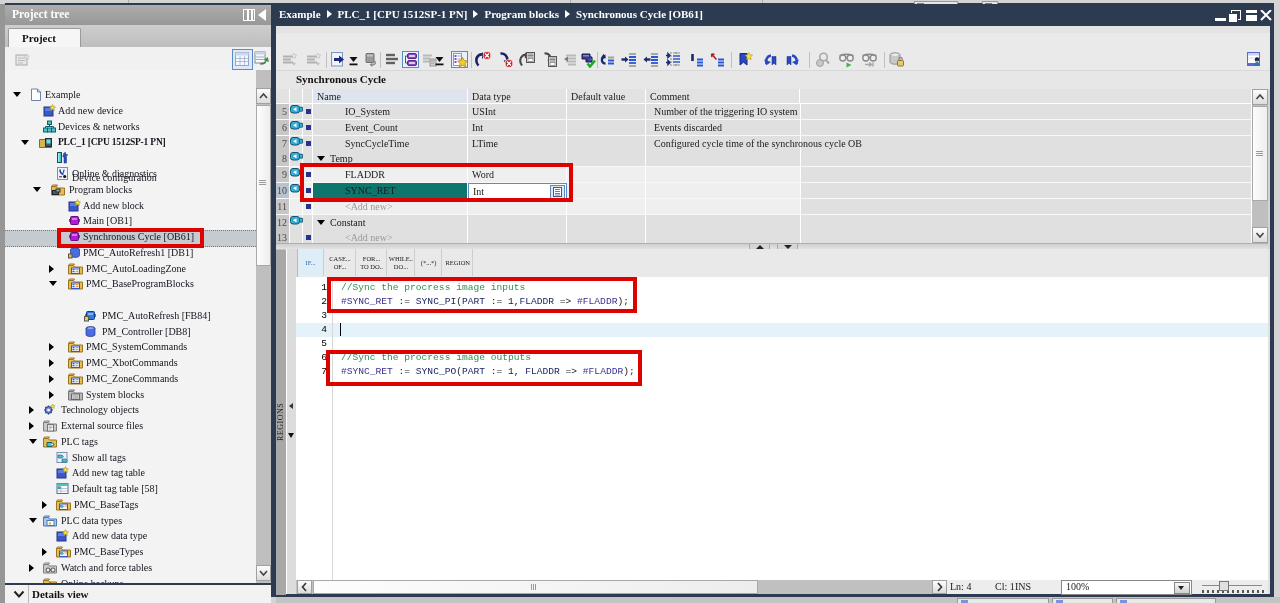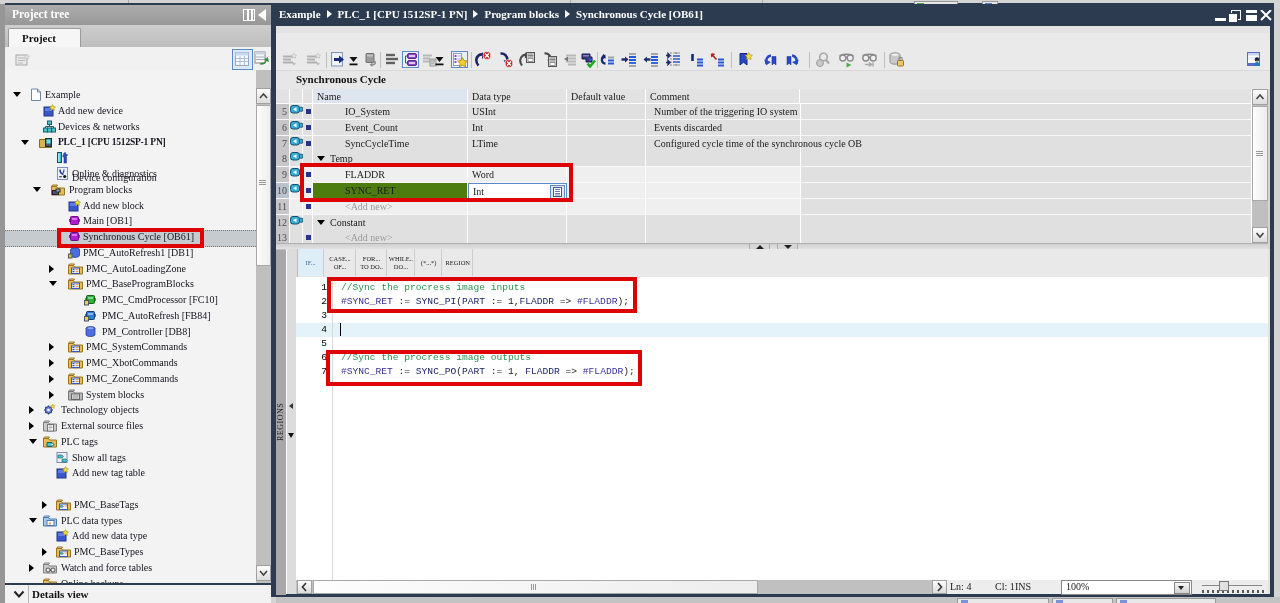--- a/index.html
+++ b/index.html
@@ -261,31 +261,20 @@
           <path d="M0.5 3.5h5l1 1.5h8v7h-14z" fill="#e8bd56" stroke="#9a7420"></path>
           <path d="M0.5 3.5h5l1-1.5h-5z" fill="#f2d484" stroke="#9a7420"></path>
           <rect x="3.5" y="6" width="8" height="5.5" fill="#eef2fa" stroke="#3a57c8"></rect>
           <rect x="4.5" y="7" width="2" height="1.2" fill="#3a57c8"></rect>
           <rect x="4.5" y="9" width="2" height="1.2" fill="#3a57c8"></rect>
           <rect x="7.5" y="7" width="3" height="1.2" fill="#e8a13c"></rect>
           <rect x="7.5" y="9" width="3" height="1.2" fill="#e8a13c"></rect>
         </svg></div>
       <span class="tx" style="left:81px;">PMC_BaseProgramBlocks</span>
     </div>
-<div class="trow" style="top:222px;">
-      <div class="ticon" style="left:79px;"><svg width="13" height="13" viewBox="0 0 13 13">
-          <rect x="1" y="5" width="2.5" height="3" fill="#2fae3e"></rect>
-          <rect x="9.5" y="5" width="2.5" height="3" fill="#2fae3e"></rect>
-          <rect x="2.5" y="2.5" width="8" height="8" rx="1" fill="#2fae3e" stroke="#14641f"></rect>
-          <rect x="4" y="4" width="5" height="2" fill="#7fd98a"></rect>
-          <rect x="0.5" y="7.5" width="4" height="4.5" fill="#c8c8c8" stroke="#555"></rect>
-          <rect x="1.5" y="8.5" width="2" height="2" fill="#f0d040"></rect>
-        </svg></div>
-      <span class="tx" style="left:97px;">PMC_CmdProcessor [FC10]</span>
-    </div>
 <div class="trow" style="top:238px;">
       <div class="ticon" style="left:79px;"><svg width="13" height="13" viewBox="0 0 13 13">
           <rect x="1" y="5" width="2.5" height="3" fill="#2f7de0"></rect>
           <rect x="9.5" y="5" width="2.5" height="3" fill="#2f7de0"></rect>
           <rect x="2.5" y="2.5" width="8" height="8" rx="1" fill="#2f7de0" stroke="#123f80"></rect>
           <rect x="4" y="4" width="5" height="2" fill="#85b5f0"></rect>
           <rect x="0.5" y="7.5" width="4" height="4.5" fill="#c8c8c8" stroke="#555"></rect>
           <rect x="1.5" y="8.5" width="2" height="2" fill="#f0d040"></rect>
         </svg></div>
       <span class="tx" style="left:97px;">PMC_AutoRefresh [FB84]</span>
@@ -386,20 +375,29 @@
         </svg></div>
       <span class="tx" style="left:67px;">Show all tags</span>
     </div>
 <div class="trow" style="top:395px;">
       <div class="ticon" style="left:51px;"><svg width="13" height="13" viewBox="0 0 13 13">
           <rect x="1" y="3" width="9" height="9" fill="#3a57c8" stroke="#22348c"></rect>
           <rect x="2" y="4" width="7" height="3" fill="#5f7ce0"></rect>
           <path d="M9.5 0.5l1 2 2 0.4-1.5 1.5 0.4 2-1.9-1-1.9 1 0.4-2L6.5 2.9l2-0.4z" fill="#f4e23c" stroke="#8a7a10" stroke-width="0.5"></path>
         </svg></div>
       <span class="tx" style="left:67px;">Add new tag table</span>
+    </div>
+<div class="trow" style="top:411px;">
+      <div class="ticon" style="left:51px;"><svg width="13" height="13" viewBox="0 0 13 13">
+          <rect x="1" y="1.5" width="11" height="10" fill="#fff" stroke="#5a6a90"></rect>
+          <rect x="1" y="1.5" width="11" height="2.5" fill="#49c2cc"></rect>
+          <path d="M1 6.5h11M1 9h11M5 4v7.5" stroke="#9ab" stroke-width="0.7"></path>
+          <path d="M2 4.8h2l1 0.9-1 0.9H2z" fill="#49c2cc" stroke="#17606a" stroke-width="0.5"></path>
+        </svg></div>
+      <span class="tx" style="left:67px;">Default tag table [58]</span>
     </div>
 <div class="trow" style="top:427px;">
       <div class="arr arrR" style="left:37px;top:4px;"></div>
       <div class="ticon" style="left:51px;"><svg width="15" height="13" viewBox="0 0 15 13">
           <path d="M0.5 3.5h5l1 1.5h8v7h-14z" fill="#e8bd56" stroke="#9a7420"></path>
           <path d="M0.5 3.5h5l1-1.5h-5z" fill="#f2d484" stroke="#9a7420"></path>
           <rect x="3.5" y="6" width="8" height="5.5" fill="#eef2fa" stroke="#3a57c8"></rect>
           <path d="M4.5 7.5h2l1 .9-1 .9h-2z" fill="#49c2cc" stroke="#17606a" stroke-width="0.5"></path>
           <rect x="8.5" y="7.5" width="2.5" height="1" fill="#e8a13c"></rect>
         </svg></div>
@@ -753,21 +751,21 @@
 <div class="cell" style="left:524px;top:78px;width:452px;height:16px;background:#e0e0e0;border-left:1px solid #fff;"></div>
 <div class="cell" style="left:0;top:94px;width:14px;height:16px;background:#b9c3cd;color:#4a4a4a;text-align:right;padding-right:2px;">10</div>
 <div class="cell" style="left:14px;top:94px;width:13px;height:16px;background:#efefef;"><svg width="13" height="11" viewBox="0 0 13 11">
         <rect x="0.5" y="1.5" width="9" height="7.5" rx="2.5" fill="#34aed6" stroke="#15506e"></rect>
         <path d="M9.5 3.2h3v4h-3z" fill="#34aed6" stroke="#15506e" stroke-width="0.8"></path>
         <path d="M6.5 3.2L3 5.2l3.5 2z" fill="#fff"></path>
       </svg></div>
 <div class="cell" style="left:27px;top:94px;width:10px;height:16px;background:#efefef;">
       <div style="position:absolute;left:3px;top:5px;width:5px;height:5px;background:#26348c;"></div>
     </div>
-<div class="cell" style="left:37px;top:94px;width:155px;height:16px;background:#4d7c0f;padding-left:32px;">SYNC_RET</div>
+<div class="cell" style="left:37px;top:94px;width:155px;height:16px;background:#0f766e;padding-left:32px;">SYNC_RET</div>
 <div class="cell" style="left:192px;top:94px;width:99px;height:16px;background:#fff;border:1px solid #5a8ac8;padding-left:4px;">Int<div style="position:absolute;right:1px;top:1px;width:13px;height:12px;background:#dce8f4;border:1px solid #5a8ac8;"><svg width="13" height="12">
           <rect x="2.5" y="1.5" width="8" height="9" fill="#fff" stroke="#445a88"></rect>
           <path d="M4 3.5h5M4 5.5h5M4 7.5h5M4 9h5" stroke="#445a88" stroke-width="0.8"></path>
         </svg></div></div>
 <div class="cell" style="left:291px;top:94px;width:79px;height:16px;background:#efefef;"></div>
 <div class="cell" style="left:370px;top:94px;width:154px;height:16px;background:#efefef;padding-left:8px;z-index:3;border-right:none;"></div>
 <div class="cell" style="left:524px;top:94px;width:452px;height:16px;background:#e0e0e0;border-left:1px solid #fff;"></div>
 <div class="cell" style="left:0;top:110px;width:14px;height:16px;background:#c7c7c7;color:#4a4a4a;text-align:right;padding-right:2px;">11</div>
 <div class="cell" style="left:14px;top:110px;width:13px;height:16px;background:#efefef;"></div>
 <div class="cell" style="left:27px;top:110px;width:10px;height:16px;background:#efefef;">

